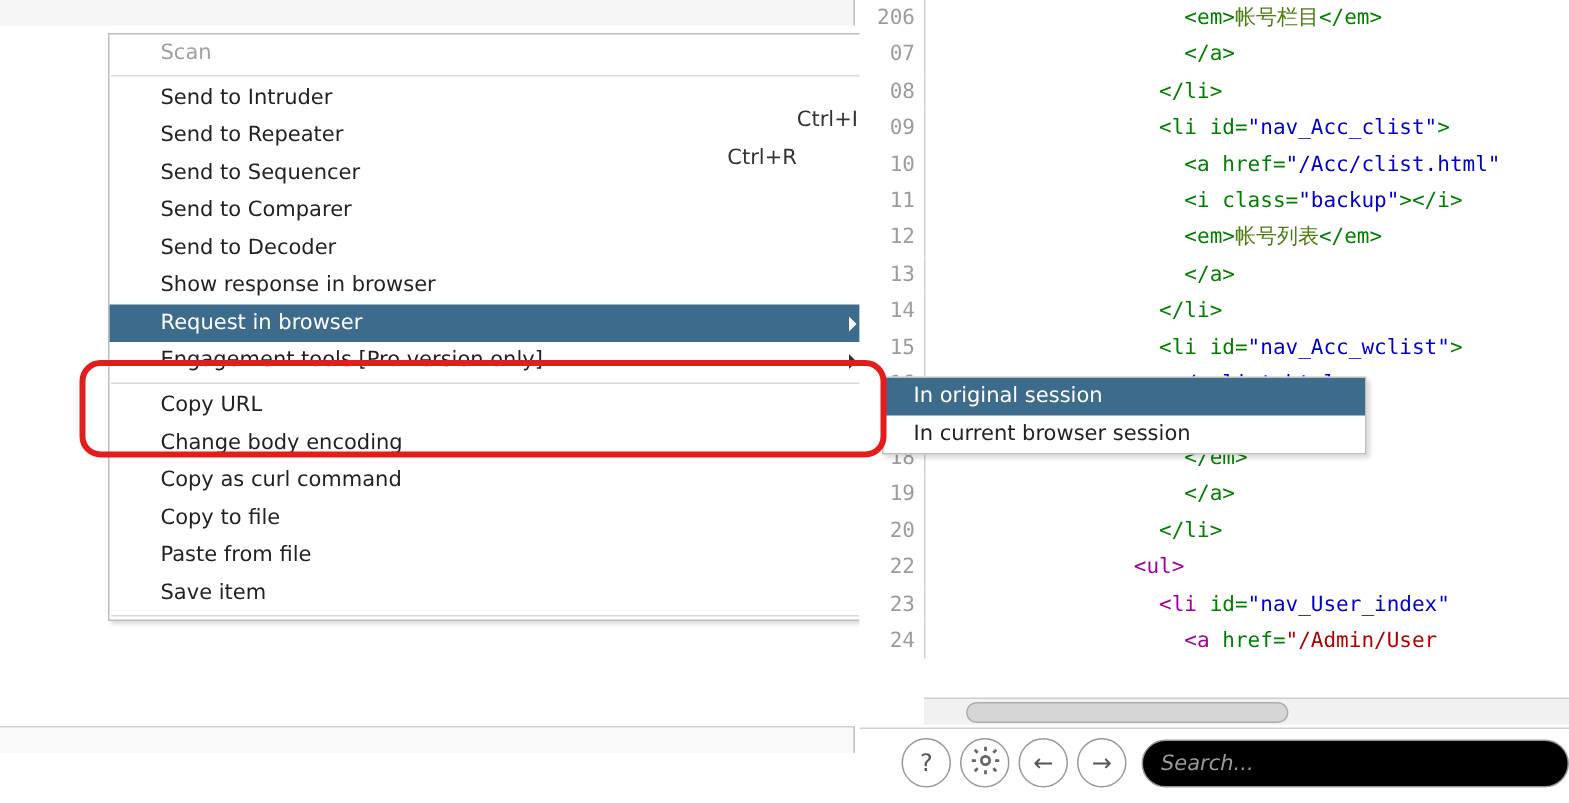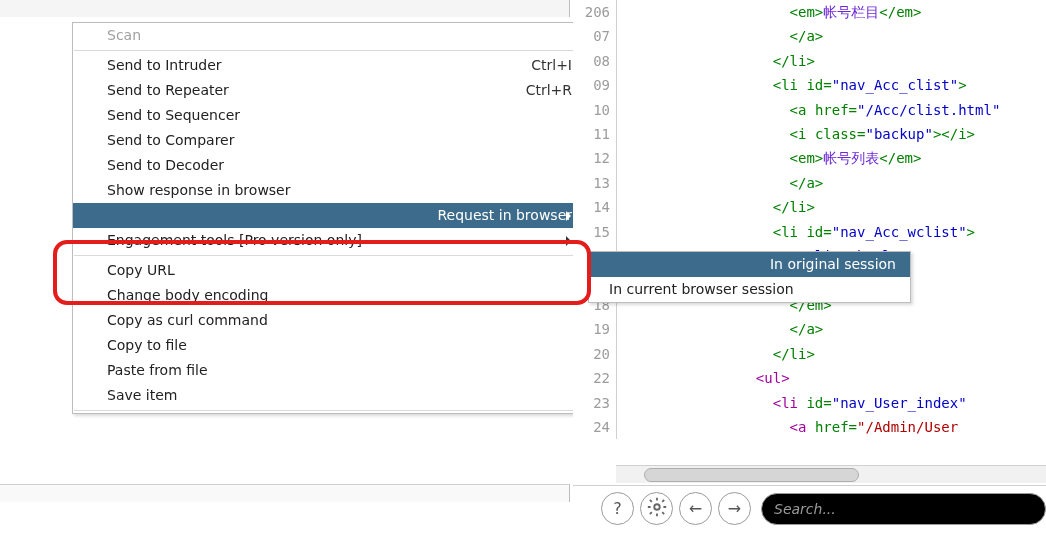--- a/index.html
+++ b/index.html
@@ -34,25 +34,25 @@
     color: #a0a0a0;
   }
   .ctx-sep {
     height: 1px;
     background: #d9d9d9;
     margin: 2px 1px;
   }
   .ctx-item .shortcut {
     float: right;
     color: #333;
+    margin-top: 15px;
   }
   .ctx-item.selected {
     background: #3d6b8c;
     color: #fff;
-    text-align: right;
   }
   .ctx-item.submenu::after {
     content: "";
     position: absolute;
     right: 10px;
     top: 50%;
     margin-top: -5px;
     border: 5px solid transparent;
     border-left-color: #333;
   }
@@ -138,21 +138,21 @@
   .code-line:nth-child(8) .gutter,
   .code-line:nth-child(9) .gutter,
   .code-line:nth-child(10) .gutter {
     
   }
   .gutter.cut { text-indent: -8px; overflow:hidden; }
   .code-text { padding-left: 4px; }
   .tag   { color: #008000; }
   .attr  { color: #008000; }
   .val   { color: #0000c8; }
-  .txt   { color: #6d28d9; }
+  .txt   { color: #4d7c0f; }
   .comment { color: #008000; }
   .purple  { color: #a000a0; }
   .red    { color: #b00000;}
   
   .hscroll {
     position:absolute;
     left:616px;
     top:465px;
     width:430px;
     height:18px;

